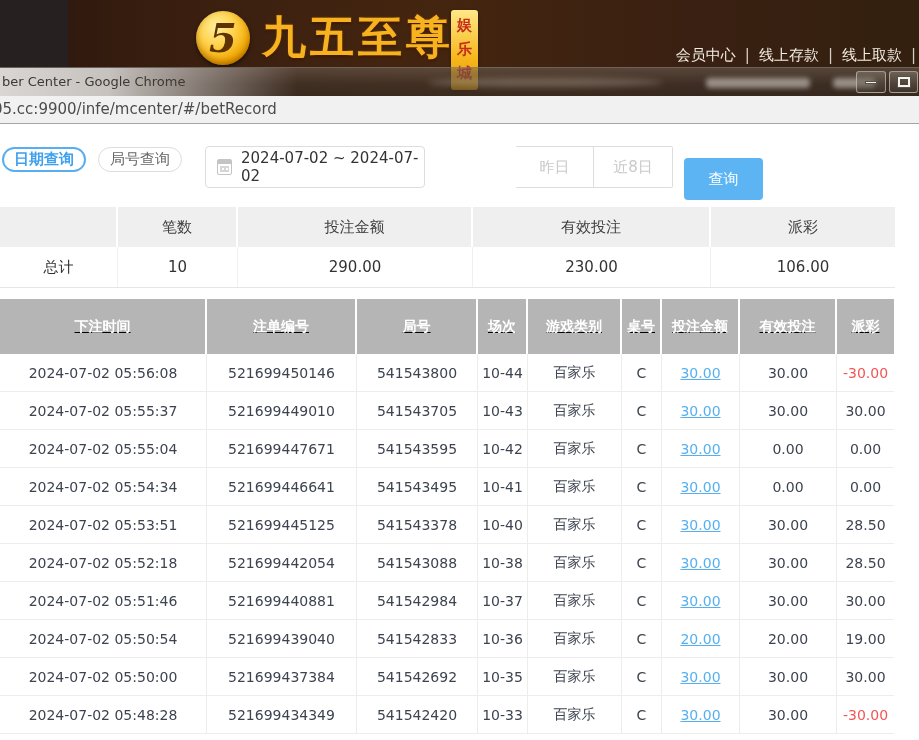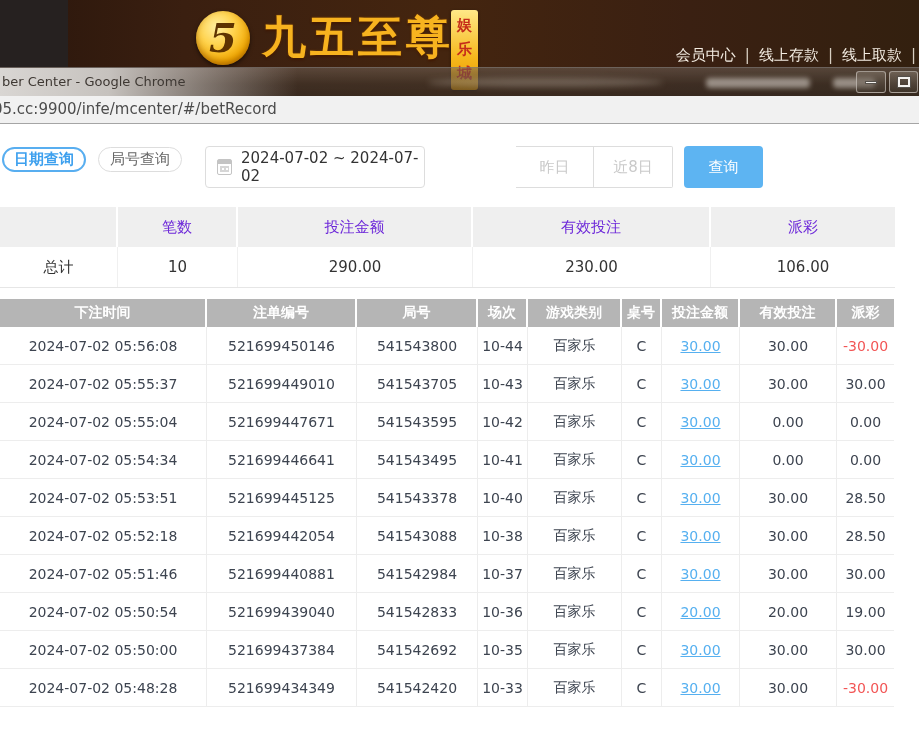--- a/index.html
+++ b/index.html
@@ -66,39 +66,39 @@
   .cal-icon:before { content:""; position:absolute; top:0; left:0; right:0; height:4px; background:#c4c4c4; }
   .cal-icon:after { content:""; position:absolute; top:6px; left:2px; right:2px; bottom:2px;
     background:repeating-linear-gradient(90deg,#d6d6d6 0 2px, transparent 2px 4px),
                repeating-linear-gradient(0deg,#d6d6d6 0 2px, transparent 2px 4px); }
   .date-text { font-size:15px; color:#333; }
   .seg { position:absolute; top:146px; height:42px; background:#fff; border:1px solid #ddd;
     font-size:15px; color:#c9c9c9; display:flex; align-items:center; justify-content:center; cursor:pointer; }
   .seg.today { left:437px; width:79px; border:1px solid #58aef0; color:#4aa8ef; z-index:1; border-radius:2px 0 0 2px; }
   .seg.yesterday { left:516px; width:78px; border-left:none; }
   .seg.last8 { left:594px; width:79px; border-left:none; border-radius:0 2px 2px 0; }
-  .search-btn { position:absolute; top:146px; left:684px; width:79px; height:42px;
+  .search-btn { position:absolute; top:158px; left:684px; width:79px; height:42px;
     background:#5db4f2; color:#fff; font-size:15px; border:none; border-radius:4px;
     display:flex; align-items:center; justify-content:center; cursor:pointer; }
 
   
   .summary { position:absolute; top:207px; left:0; width:895px; }
   .summary .hrow { display:flex; height:40px; }
-  .summary .hrow .cell { background:#efefef; color:#6d28d9; font-size:15px; }
+  .summary .hrow .cell { background:#efefef; color:#404040; font-size:15px; }
   .summary .brow { display:flex; height:41px; border-bottom:1px solid #e6e6e6; }
   .summary .brow .cell { background:#fff; color:#333; font-size:15px; }
   .summary .cell { display:flex; align-items:center; justify-content:center; }
   .summary .hrow .cell { border-right:2px solid #fff; }
   .summary .brow .cell { border-right:1px solid #f0f0f0; }
   .summary .cell:last-child { border-right:none; }
   .sc0{width:118px}.sc1{width:120px}.sc2{width:235px}.sc3{width:238px}.sc4{width:184px}
 
   
   .bet-table { position:absolute; top:299px; left:0; width:894px; }
-  .bet-table .hrow { display:flex; height:28px; }
+  .bet-table .hrow { display:flex; height:55px;text-decoration:underline; }
   .bet-table .hrow .cell { background:#b5b5b5; color:#fff; font-size:14px; font-weight:600;
     border-right:2px solid #fff; display:flex; align-items:center; justify-content:center; }
   .bet-table .hrow .cell:last-child { border-right:none; }
   .trow { display:flex; height:38px; border-bottom:1px solid #ededed; }
   .trow .td { display:flex; align-items:center; justify-content:center;
     font-size:14px; color:#3d4450; border-right:1px solid #ededed; }
   .trow .td:last-child { border-right:none; }
   .trow a { color:#56b0f0; text-decoration:underline; cursor:pointer; }
   .td .neg, .td.neg { color:#f25555; }
   .mc0{width:207px}.mc1{width:150px}.mc2{width:121px}.mc3{width:50px}.mc4{width:94px}

